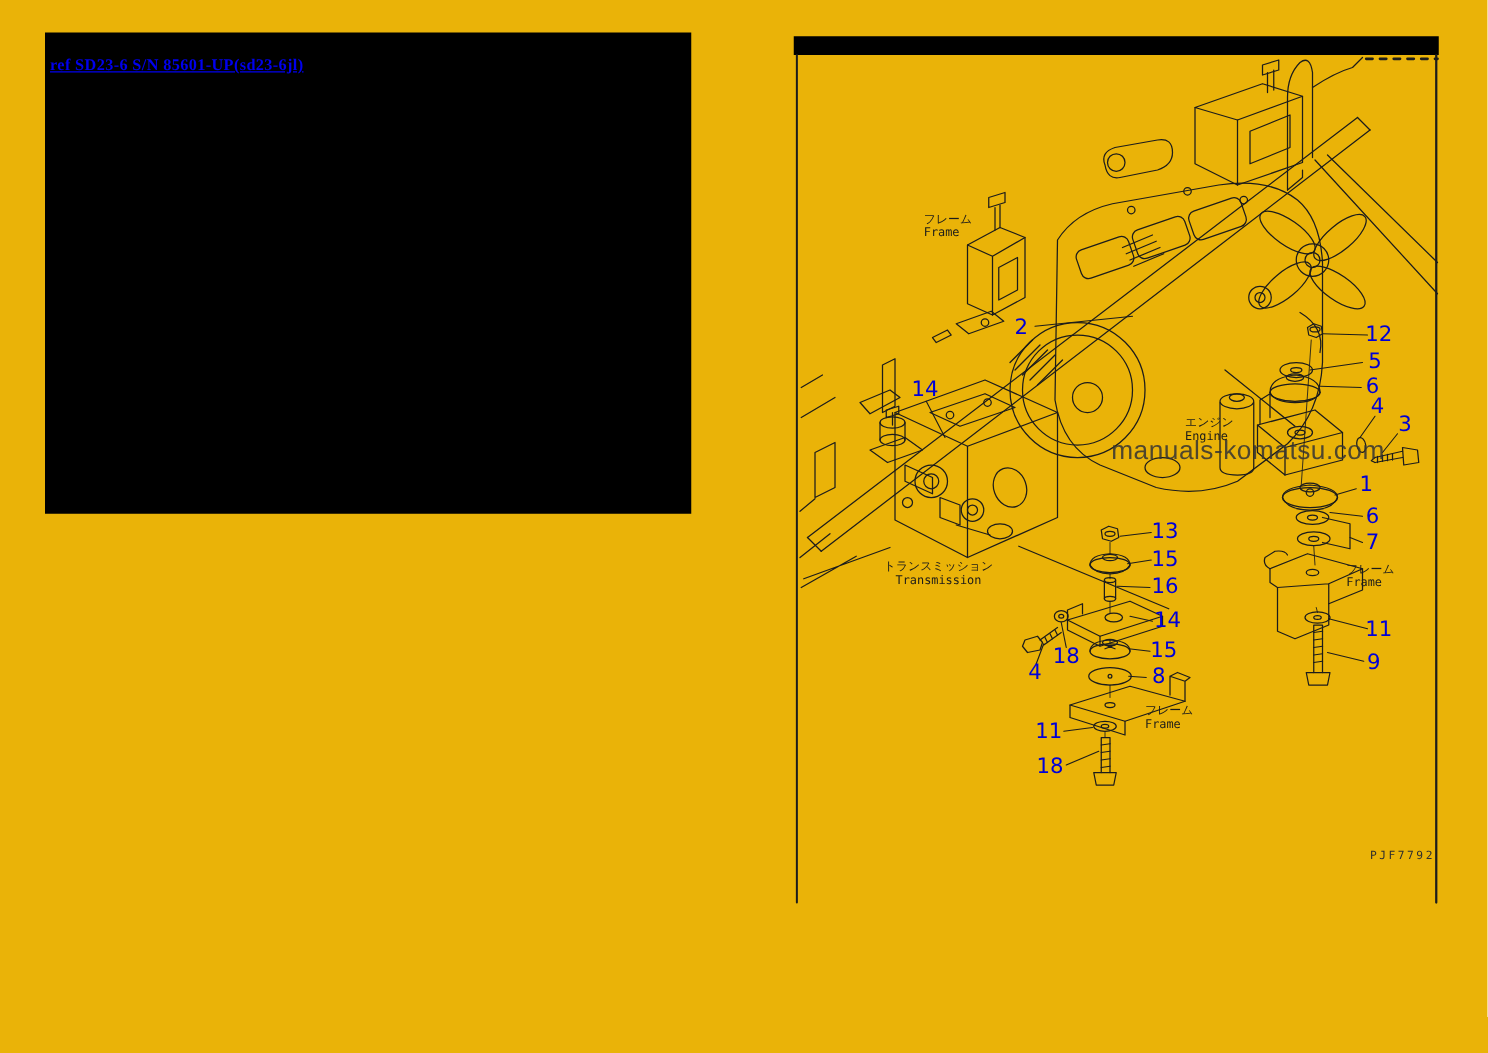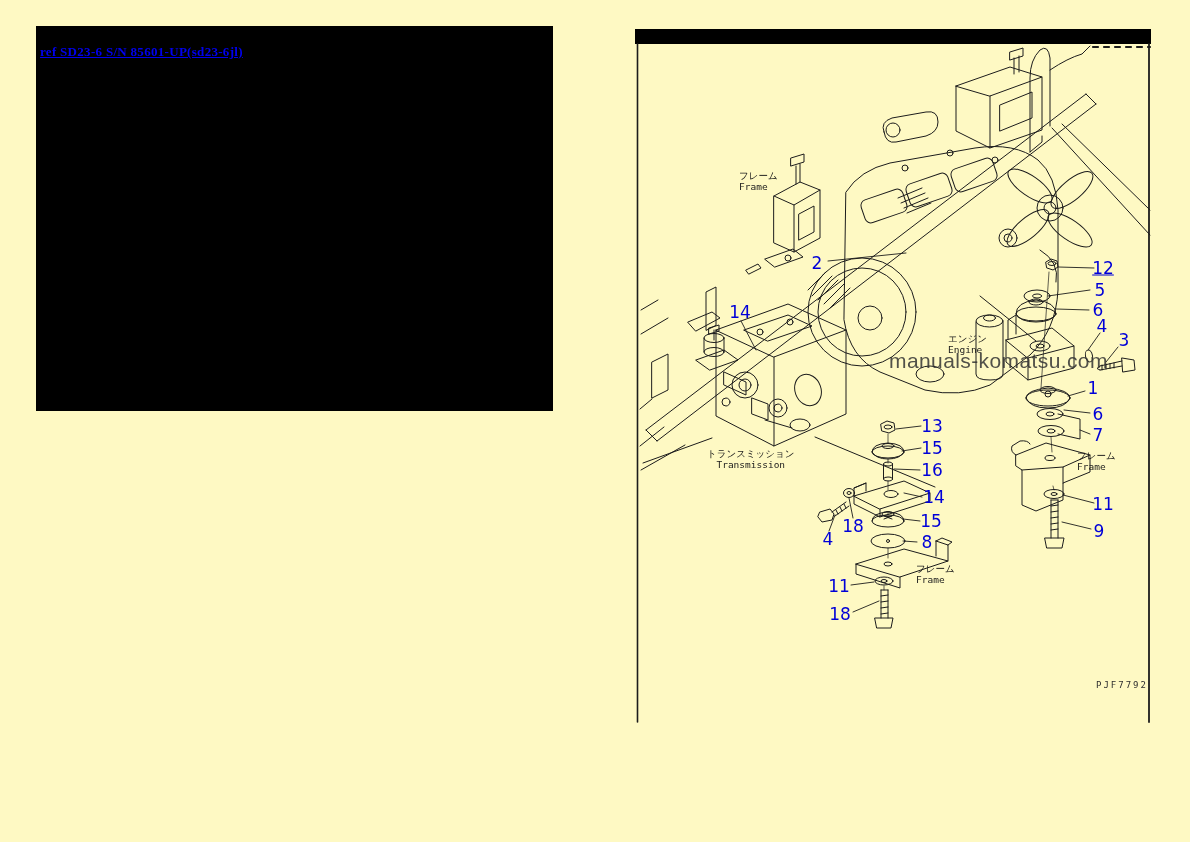--- a/index.html
+++ b/index.html
@@ -1,16 +1,16 @@
 <!DOCTYPE html>
 <html><head>
 <meta charset="utf-8">
 <style>
   html,body{margin:0;padding:0;background:#ffffff;}
-  .page{position:relative;width:1190px;height:842px;background:#fef9c3;overflow:hidden;
+  .page{position:relative;width:1190px;height:842px;background:#eab308;overflow:hidden;
         font-family:"Liberation Sans", sans-serif;}
   
   .left-panel{position:absolute;left:36px;top:26px;width:517px;height:385px;background:#000000;}
   .ref-link{position:absolute;left:4px;top:18px;color:#0000ee;text-decoration:underline;
             font-family:"Liberation Serif", serif;font-weight:bold;font-size:13px;
             letter-spacing:.3px;cursor:pointer;white-space:nowrap;}
   
   .art{position:absolute;left:0;top:0;width:1190px;height:842px;}
   .callout{position:absolute;transform:translate(-50%,-50%);color:#0000d8;font-size:17px;
            line-height:1;font-family:"DejaVu Sans", sans-serif;cursor:pointer;}
@@ -270,21 +270,21 @@
   <div class="dlabel" style="left:1077px;top:450px;">
     <span>フレーム</span>
     <span>Frame</span>
   </div>
   <div class="dlabel" style="left:916px;top:563px;">
     <span>フレーム</span>
     <span>Frame</span>
   </div>
 
   <div class="callout" style="left:817px;top:263px;">2</div>
-  <div class="callout" style="left:1103px;top:268px;text-decoration:underline;">12</div>
+  <div class="callout" style="left:1103px;top:268px;">12</div>
   <div class="callout" style="left:1100px;top:290px;">5</div>
   <div class="callout" style="left:1098px;top:310px;">6</div>
   <div class="callout" style="left:1102px;top:326px;">4</div>
   <div class="callout" style="left:1124px;top:340px;">3</div>
   <div class="callout" style="left:1093px;top:388px;">1</div>
   <div class="callout" style="left:1098px;top:414px;">6</div>
   <div class="callout" style="left:1098px;top:435px;">7</div>
   <div class="callout" style="left:1103px;top:504px;">11</div>
   <div class="callout" style="left:1099px;top:531px;">9</div>
   <div class="callout" style="left:740px;top:312px;">14</div>

